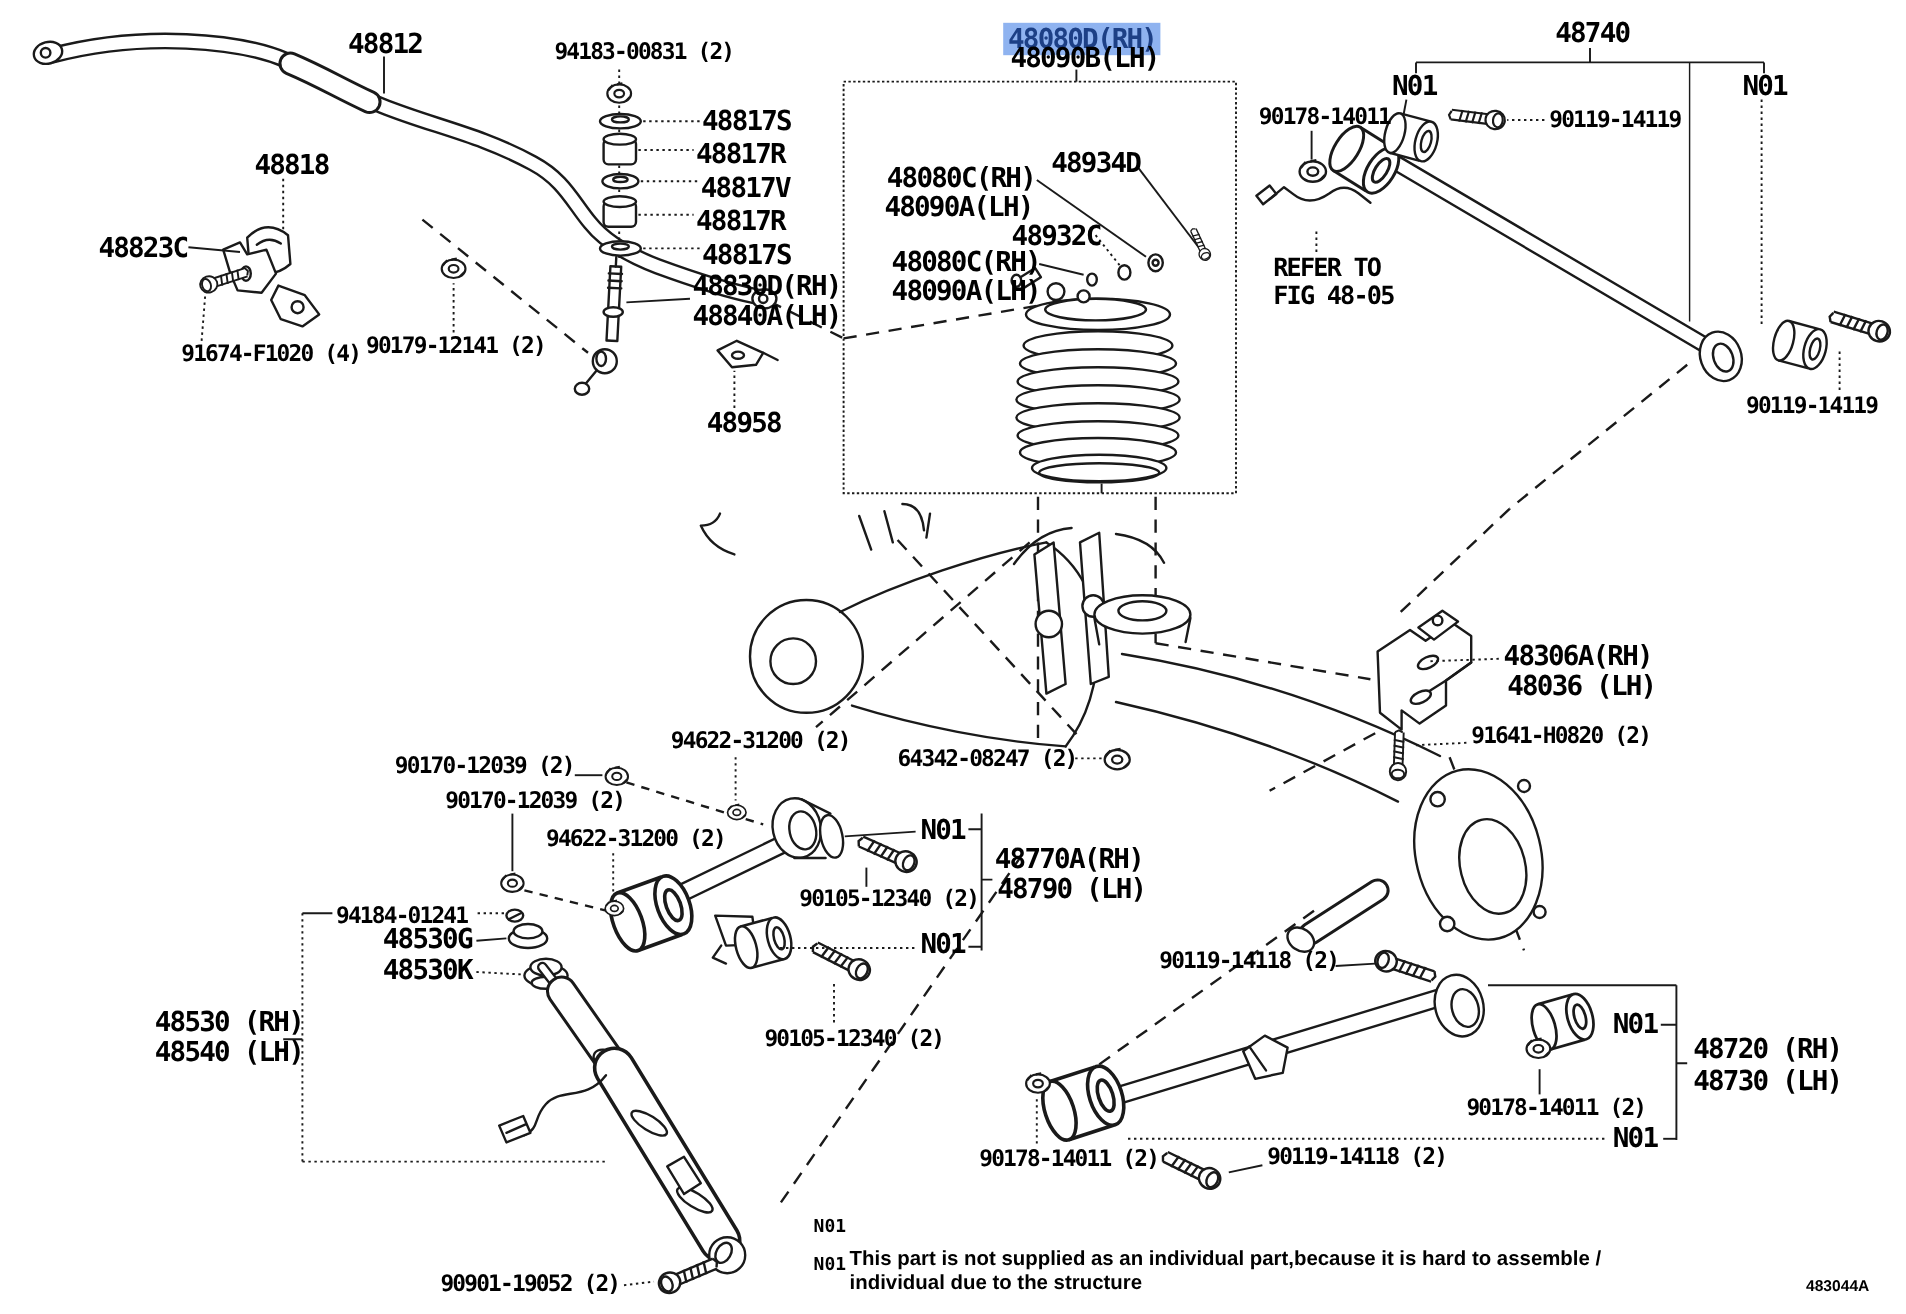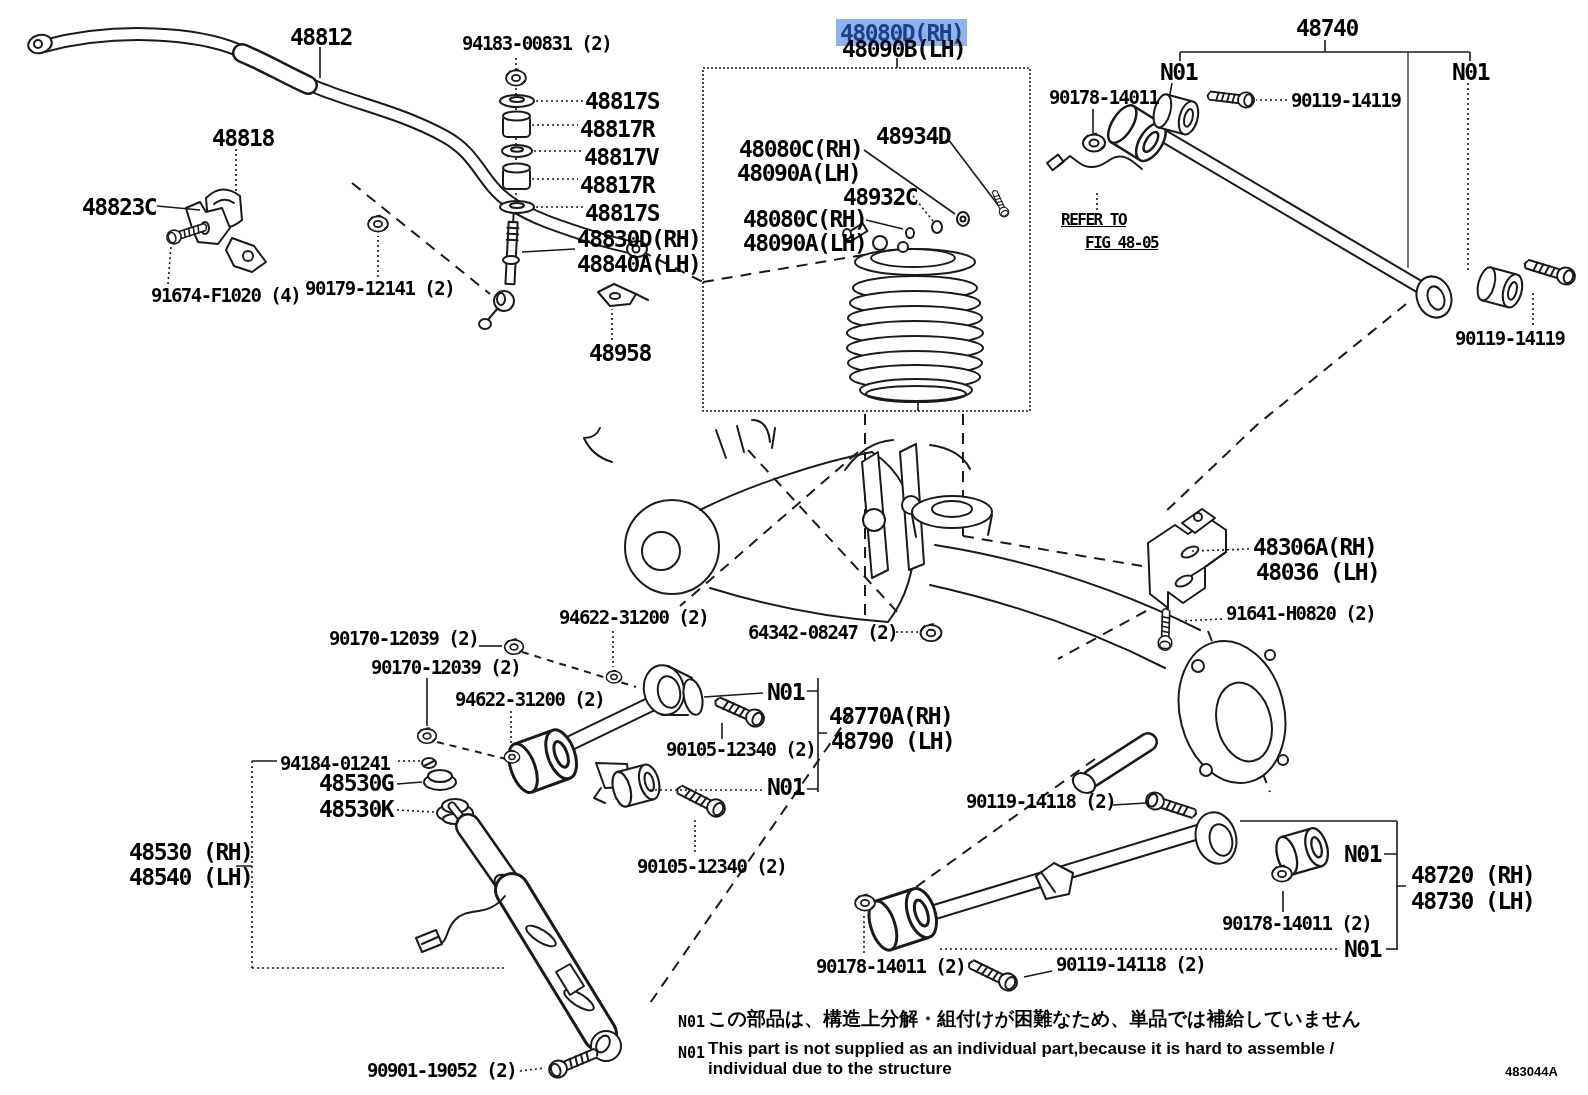--- a/index.html
+++ b/index.html
@@ -3,21 +3,21 @@
 <meta charset="utf-8">
 <style>
   html,body{margin:0;padding:0;background:#fff;}
   #stage{position:relative;width:1588px;height:1095px;background:#fff;overflow:hidden;
          font-family:"DejaVu Sans Mono",monospace;}
   #art{position:absolute;left:0;top:0;}
   #labels{position:absolute;left:0;top:0;width:100%;height:100%;}
   .plbl{position:absolute;font-family:"DejaVu Sans Mono",monospace;font-weight:bold;color:#000;
         letter-spacing:-1.5px;line-height:1.05;white-space:pre;}
   .lg{font-size:23px;}
-  .md{font-size:16px;text-decoration:underline;}
+  .md{font-size:21px;}
   .std{font-size:19px;}
   .hl{background:#8fb3f0;color:#1d4086;padding:2px 4px 1px 4px;margin:-2px -4px -1px -4px;}
   .fnm{position:absolute;font-family:"DejaVu Sans Mono",monospace;font-weight:bold;font-size:15px;color:#000;}
   .fnjp{position:absolute;font-family:"DejaVu Sans",sans-serif;font-weight:bold;font-size:19px;color:#000;white-space:pre;}
   .fnen{position:absolute;font-family:"Liberation Sans",sans-serif;font-weight:bold;font-size:17px;line-height:20px;color:#000;white-space:pre;}
   .dcode{position:absolute;font-family:"Liberation Sans",sans-serif;font-weight:bold;font-size:13px;color:#000;}
   
   .art{stroke:#1a1a1a;stroke-width:2;fill:none;stroke-linejoin:round;stroke-linecap:round;}
   .artf{stroke:#1a1a1a;stroke-width:2;fill:#fff;stroke-linejoin:round;stroke-linecap:round;}
   .thin{stroke:#1a1a1a;stroke-width:1.2;fill:none;}
@@ -359,21 +359,21 @@
       <div class="plbl lg" style="left: 876px; top: 124px;">48934D</div>
       <div class="plbl lg" style="left: 843px; top: 185px;">48932C</div>
       <div class="plbl lg" style="left: 743px; top: 207px;">48080C(RH)</div>
       <div class="plbl lg" style="left: 743px; top: 231px;">48090A(LH)</div>
       <div class="plbl lg" style="left: 1296px; top: 16px;">48740</div>
       <div class="plbl lg" style="left: 1160px; top: 60px;">N01</div>
       <div class="plbl lg" style="left: 1452px; top: 60px;">N01</div>
       <div class="plbl std" style="left: 1049px; top: 88px;">90178-14011</div>
       <div class="plbl std" style="left: 1291px; top: 91px;">90119-14119</div>
       <div class="plbl md" style="left: 1061px; top: 212px;">REFER TO</div>
-      <div class="plbl md" style="left: 1061px; top: 235px; margin-left: 24px;">FIG 48-05</div>
+      <div class="plbl md" style="left: 1061px; top: 235px;">FIG 48-05</div>
       <div class="plbl std" style="left: 1455px; top: 329px;">90119-14119</div>
       <div class="plbl lg" style="left: 1253px; top: 535px;">48306A(RH)</div>
       <div class="plbl lg" style="left: 1256px; top: 560px;">48036 (LH)</div>
       <div class="plbl std" style="left: 1226px; top: 604px;">91641-H0820 (2)</div>
       <div class="plbl std" style="left: 748px; top: 623px;">64342-08247 (2)</div>
       <div class="plbl std" style="left: 559px; top: 608px;">94622-31200 (2)</div>
       <div class="plbl std" style="left: 329px; top: 629px;">90170-12039 (2)</div>
       <div class="plbl std" style="left: 371px; top: 658px;">90170-12039 (2)</div>
       <div class="plbl std" style="left: 455px; top: 690px;">94622-31200 (2)</div>
       <div class="plbl lg" style="left: 767px; top: 680px;">N01</div>
@@ -392,19 +392,18 @@
       <div class="plbl lg" style="left: 1411px; top: 863px;">48720 (RH)</div>
       <div class="plbl lg" style="left: 1411px; top: 889px;">48730 (LH)</div>
       <div class="plbl std" style="left: 1222px; top: 914px;">90178-14011 (2)</div>
       <div class="plbl lg" style="left: 1344px; top: 937px;">N01</div>
       <div class="plbl std" style="left: 816px; top: 957px;">90178-14011 (2)</div>
       <div class="plbl std" style="left: 1056px; top: 955px;">90119-14118 (2)</div>
       <div class="plbl std" style="left: 367px; top: 1061px;">90901-19052 (2)</div>
     </div>
 
 <div class="fnm" style="left:678px;top:1013px">N01</div>
-<div class="fnjp" style="left:708px;top:1006px">この部品は、構造上分解・組付けが困難なため、単品では補給していません</div>
 <div class="fnm" style="left:678px;top:1044px">N01</div>
 <div class="fnen" style="left:708px;top:1039px"><span>This part is not supplied as an individual part,because it is hard to assemble /</span><br><span>individual due to the structure</span></div>
 
 <div class="dcode" style="left:1505px;top:1064px">483044A</div>
 
 </div>
 
 </body></html>

